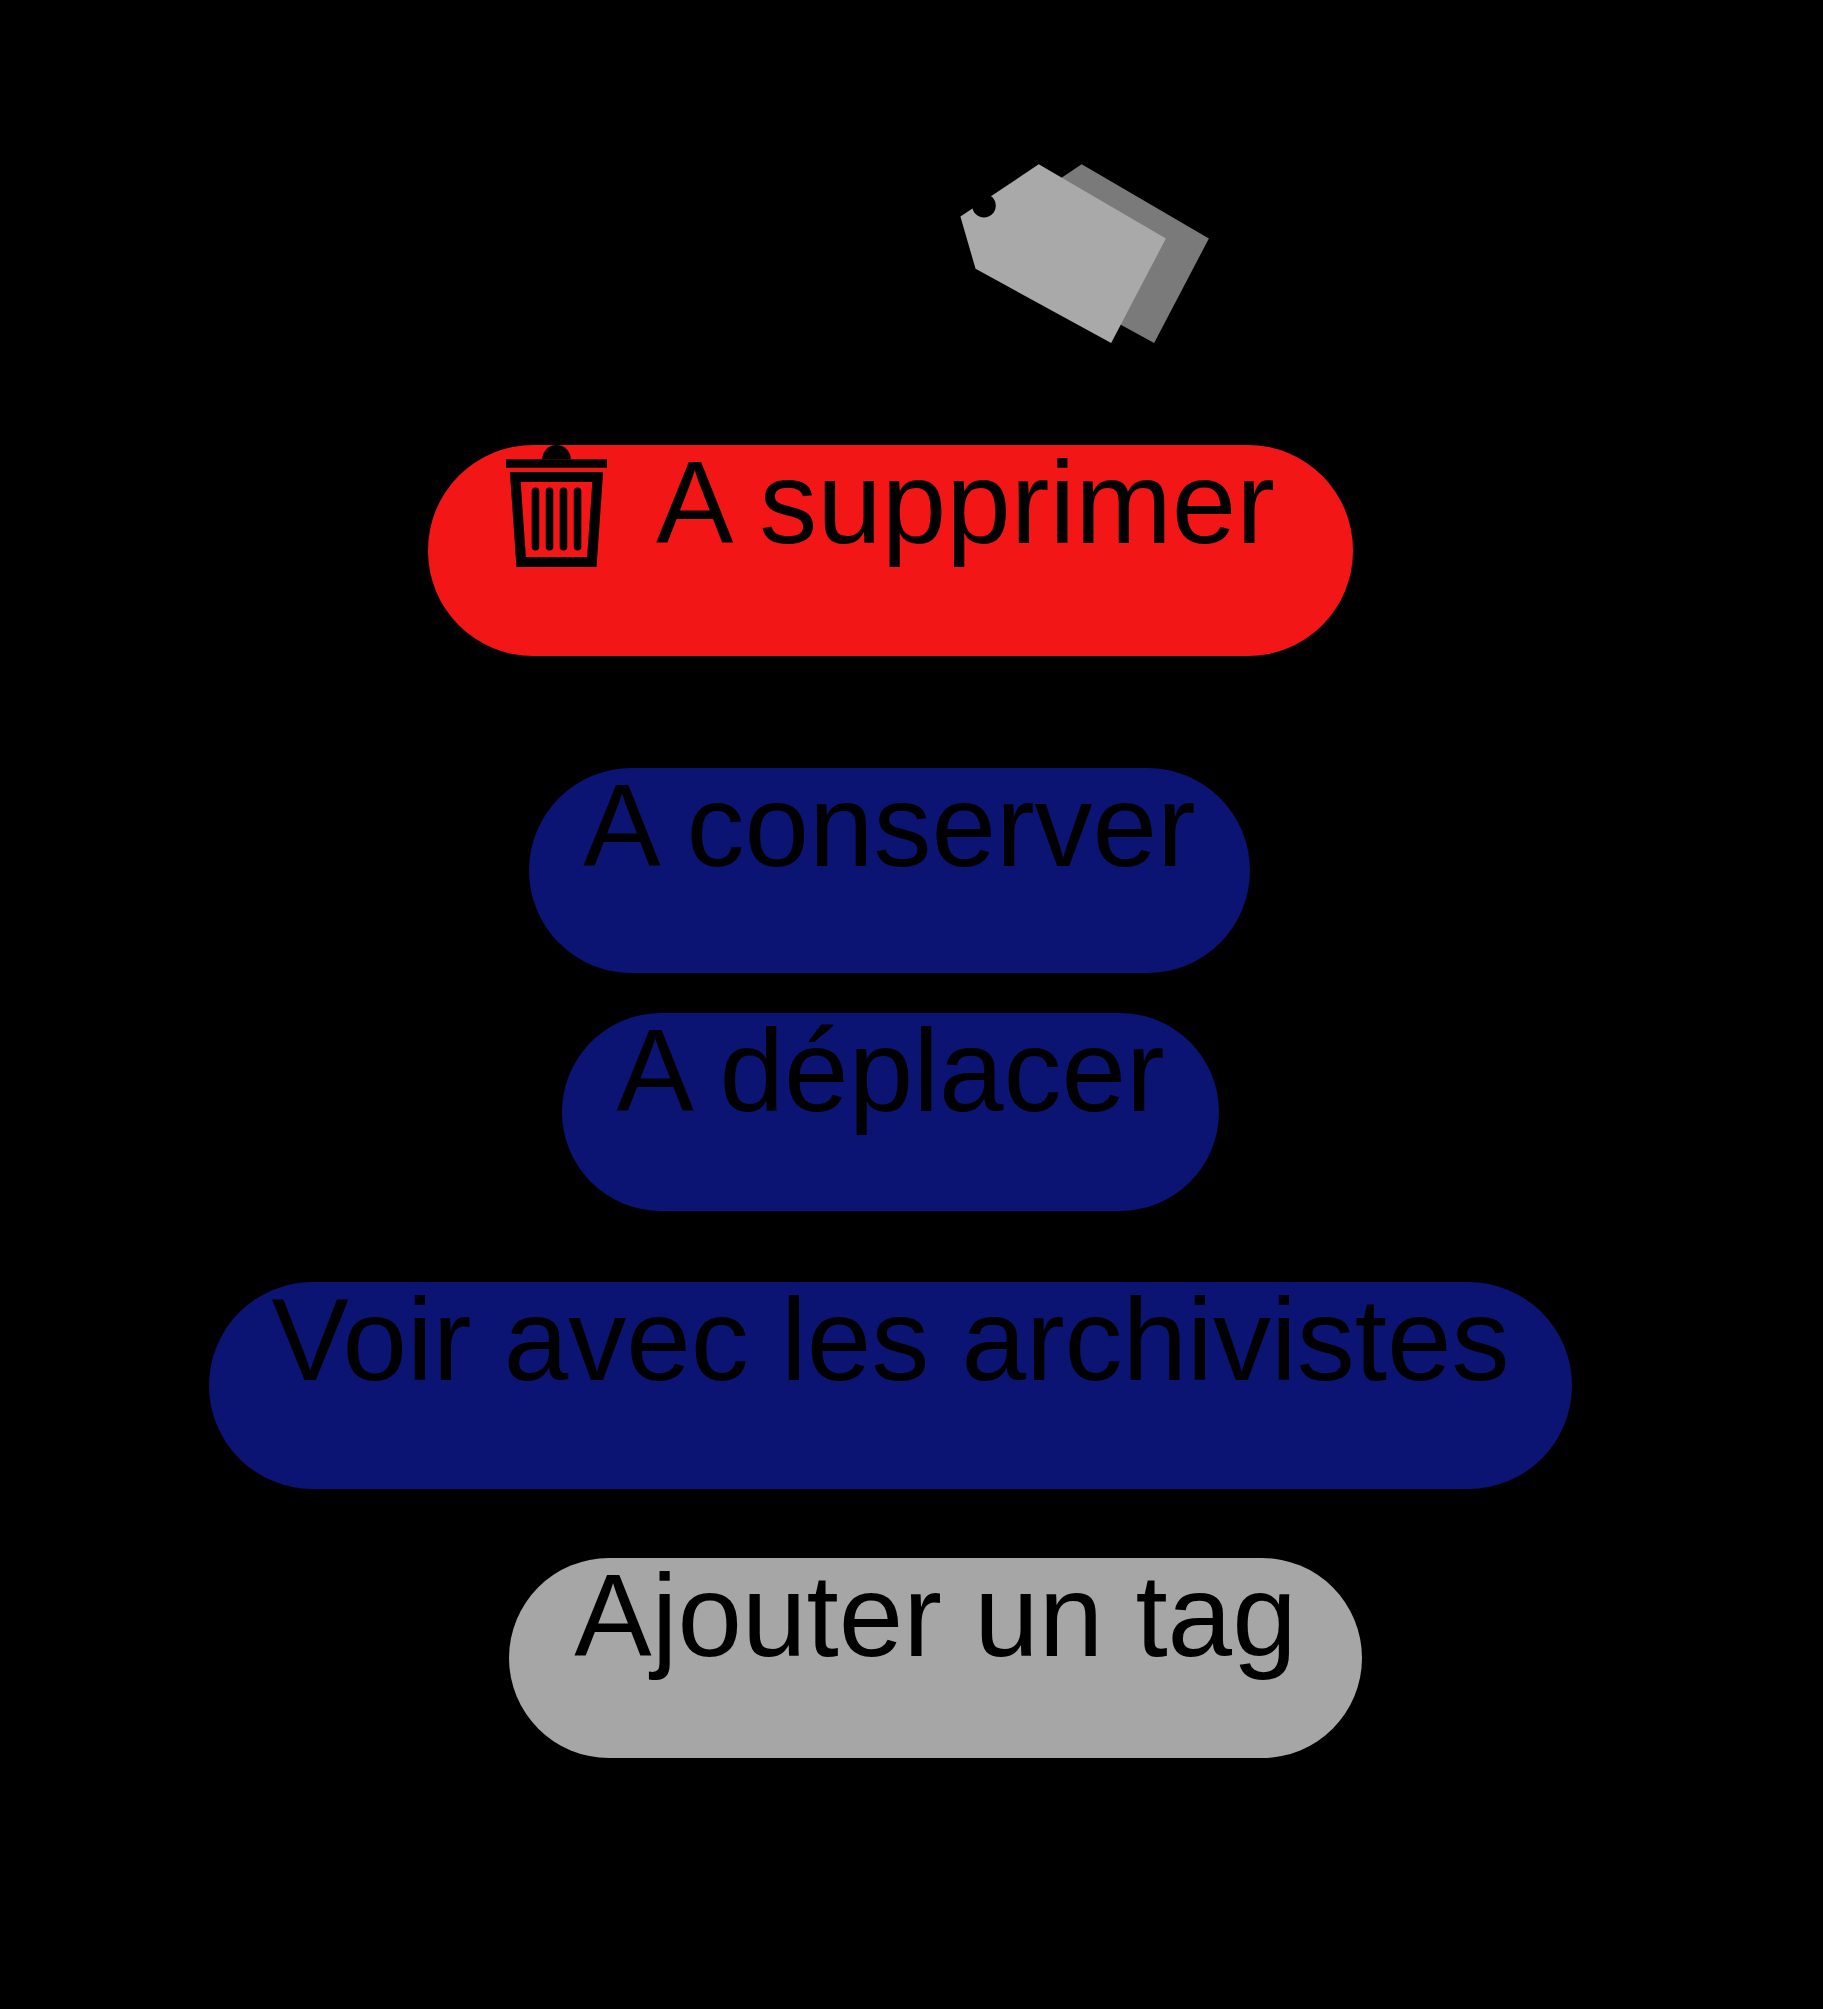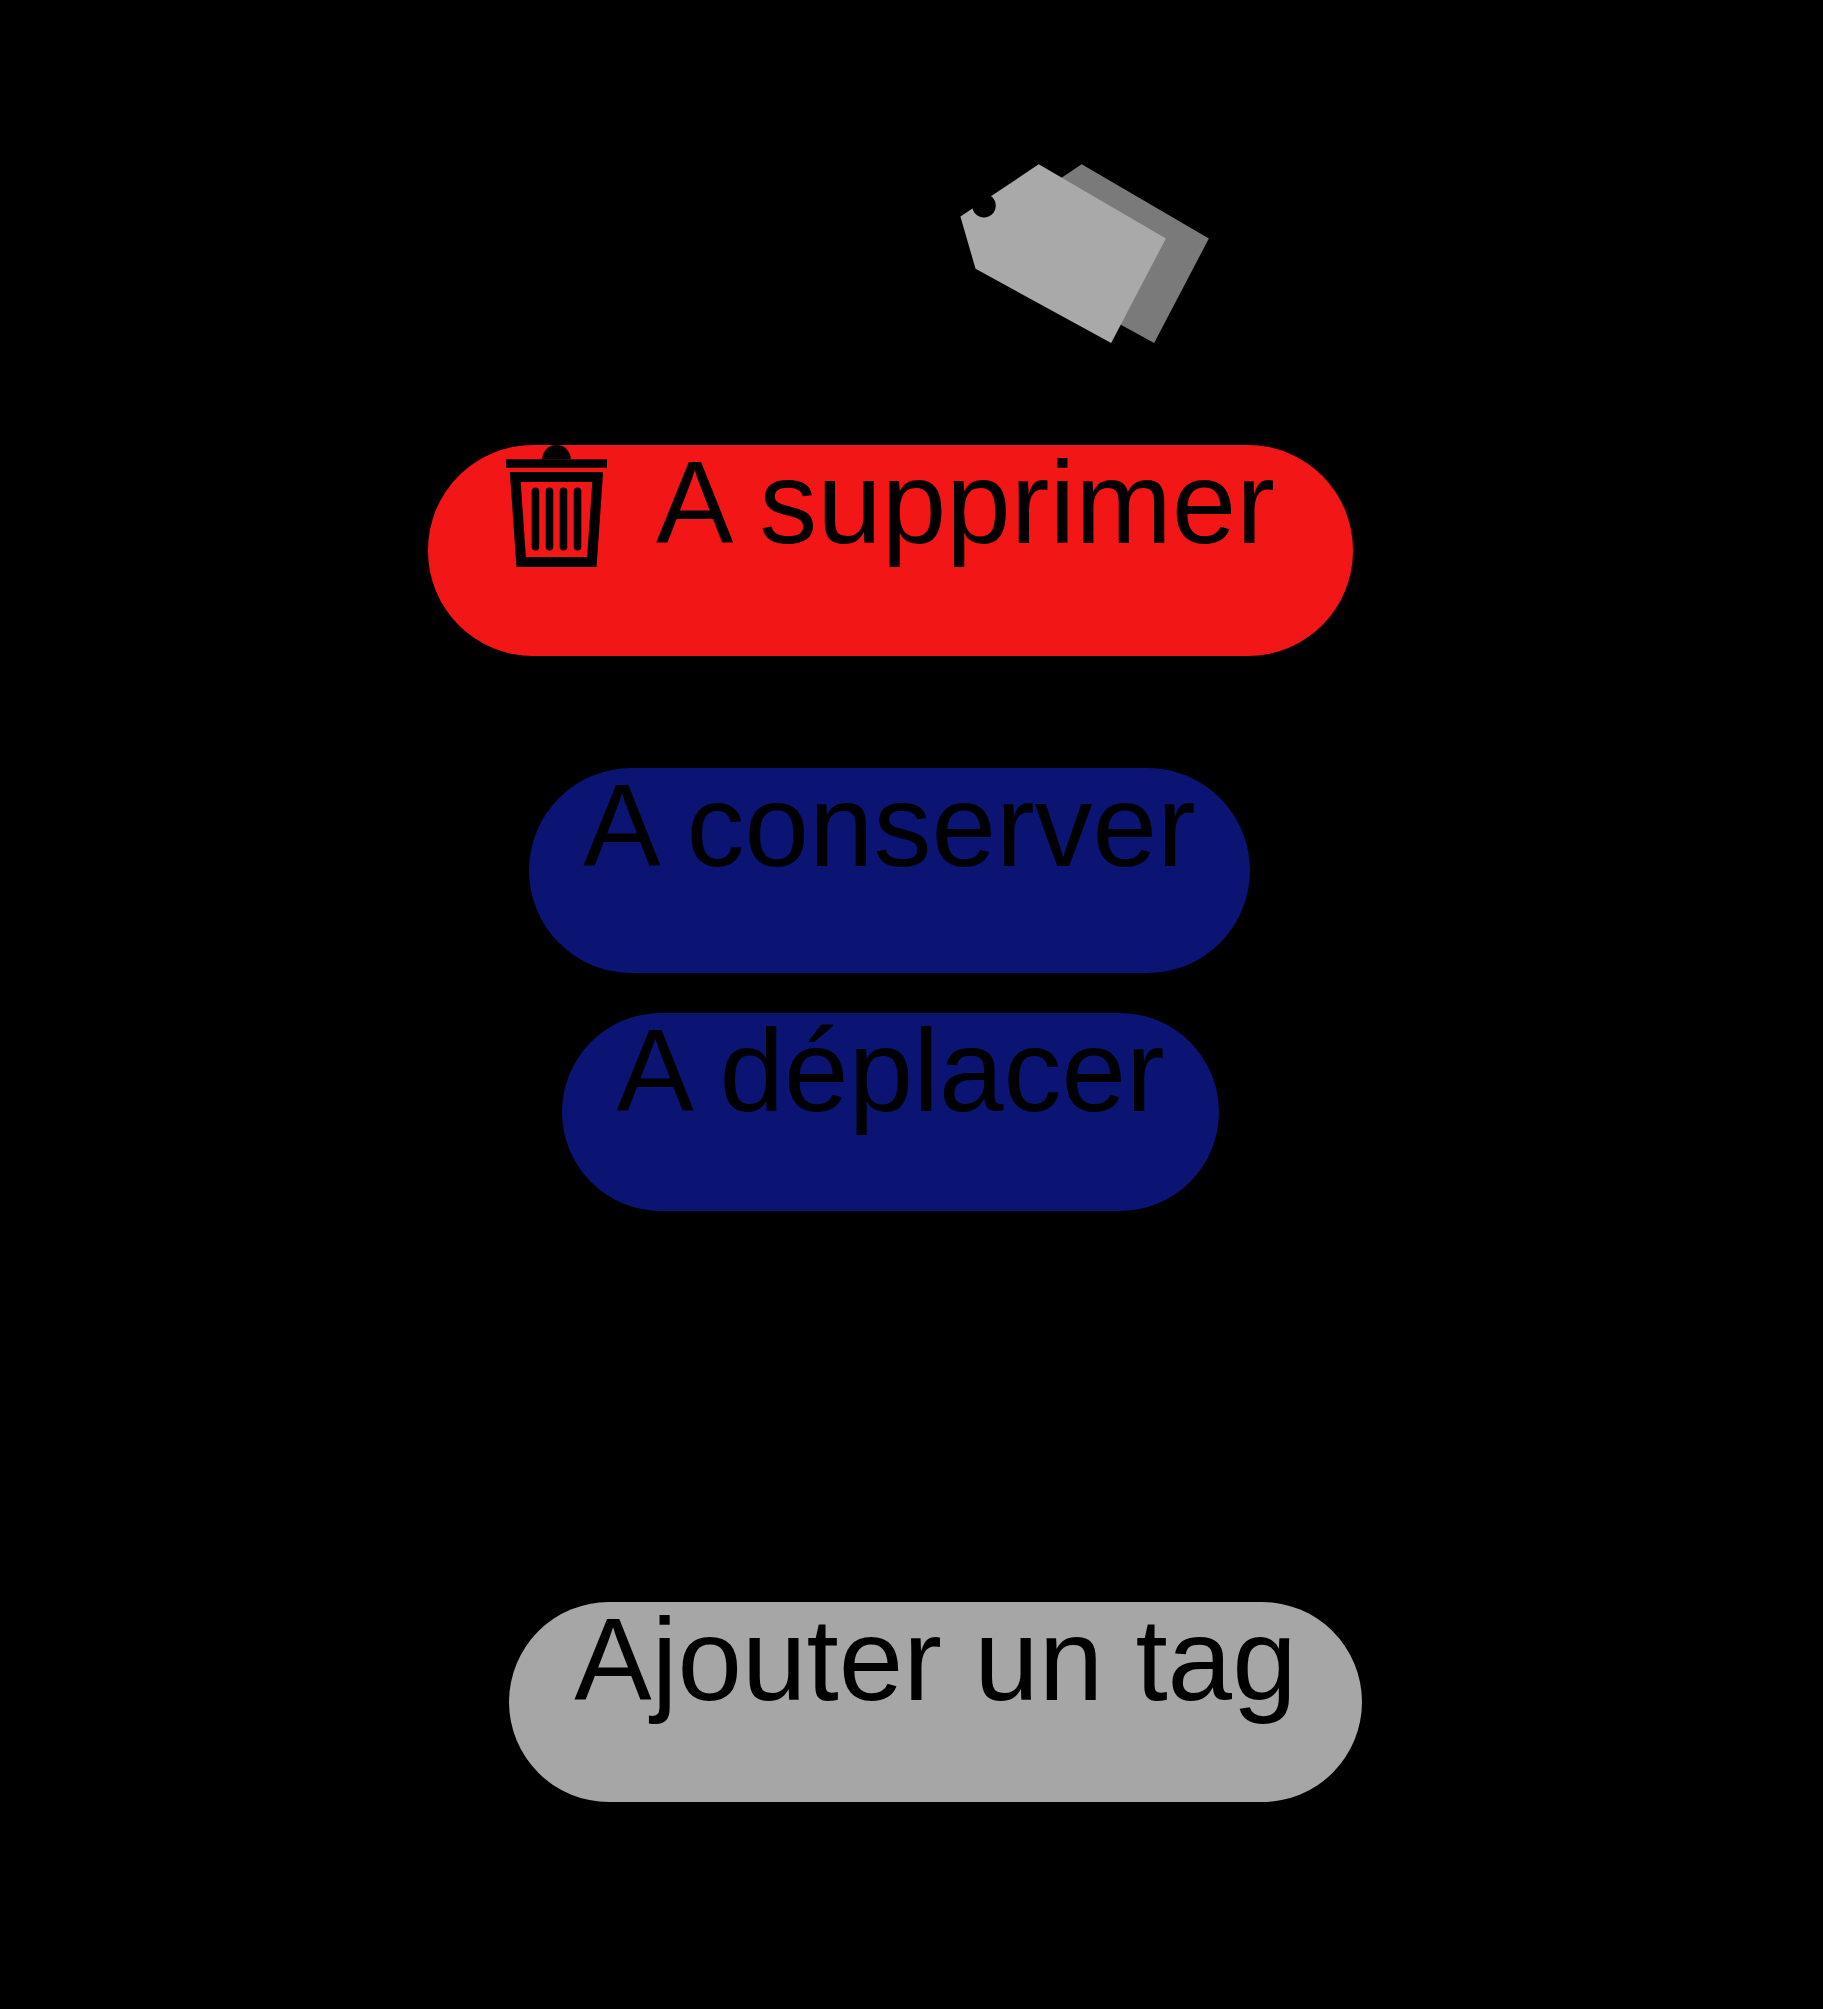--- a/index.html
+++ b/index.html
@@ -56,21 +56,20 @@
   }
   #btn-voir {
     left: 209px; top: 1282px;
     width: 1363px; height: 207px;
     border-radius: 104px;
   }
   #btn-ajouter {
     left: 509px; top: 1558px;
     width: 853px; height: 200px;
     border-radius: 100px;
-    margin-top: 44px;
   }
   .trash-icon-svg {
     width: 101px;
     height: 122px;
     flex: none;
   }
 </style>
 </head>
 <body>
 
@@ -96,19 +95,22 @@
   </button>
 
   <button class="pill" id="btn-conserver" style="background-color: rgb(11, 20, 114); margin-top: 44px;">
     <span class="pill-label">A conserver</span>
   </button>
 
   <button class="pill" id="btn-deplacer" style="background-color: rgb(11, 20, 114);">
     <span class="pill-label">A déplacer</span>
   </button>
 
+  <button class="pill" id="btn-voir" style="background-color: rgb(11, 20, 114);">
+    <span class="pill-label">Voir avec les archivistes</span>
+  </button>
 
   <button class="pill" id="btn-ajouter" style="background-color: rgb(166, 166, 166);">
     <span class="pill-label">Ajouter un tag</span>
   </button>
 
 </div>
 
 
 </body></html>

